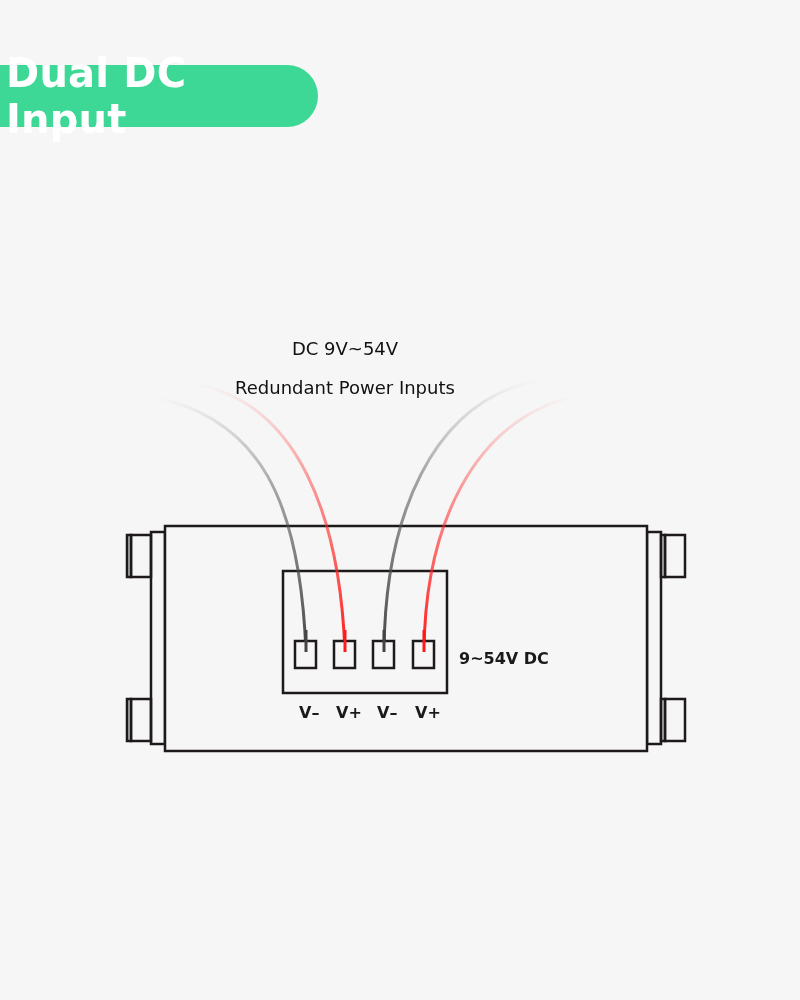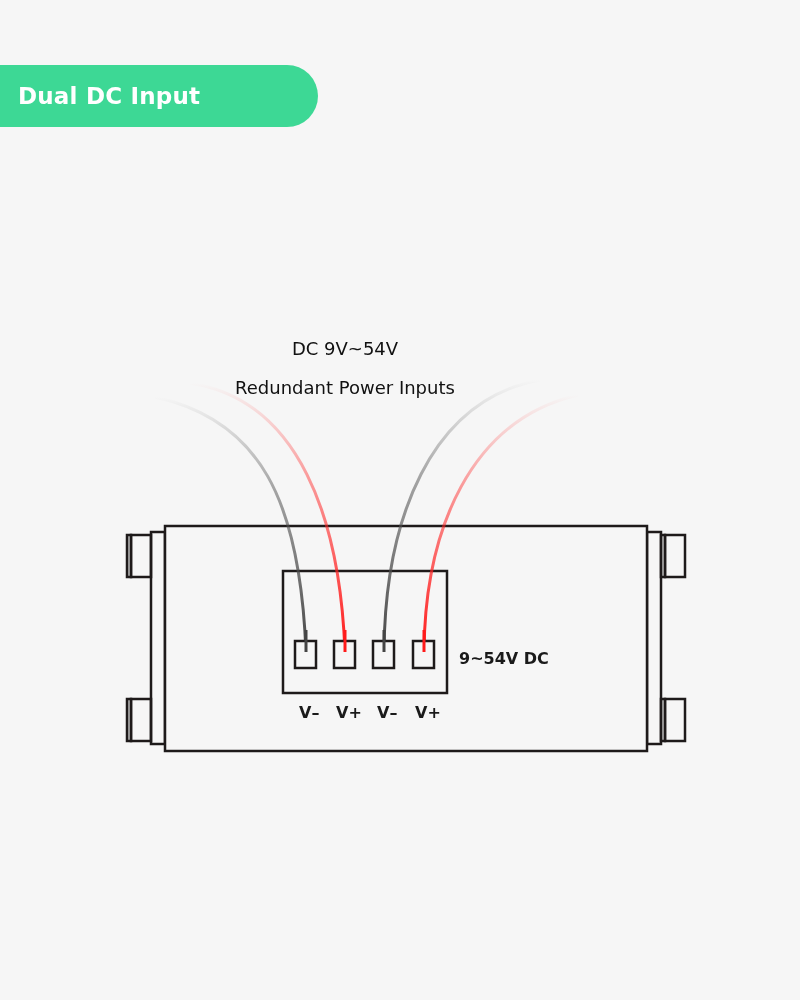--- a/index.html
+++ b/index.html
@@ -10,22 +10,22 @@
       position: relative;
     }
     .badge {
       position: absolute; left: 0; top: 65px;
       width: 318px; height: 62px;
       background: #3dd895;
       border-radius: 0 31px 31px 0;
       display: flex; align-items: center;
     }
     .badge span {
-      color: #ffffff; font-weight: bold; font-size: 23px;
-      padding-left: 18px; letter-spacing: 0.2px;
+      color: #ffffff; font-weight: bold; font-size: 40px;
+      padding-left: 6px; letter-spacing: 0.2px;
       font-family: "DejaVu Sans", sans-serif;
     }
     .caption {
       position: absolute; left: 0; width: 690px; text-align: center;
       font-size: 18px; color: #111; font-family: "DejaVu Sans", sans-serif;
     }
     .cap1 { top: 329px; left: 0; width: 690px; margin-top: 48px; }
     .cap2 { top: 338px; left: 0; width: 690px; }
     svg.diagram { position: absolute; left: 0; top: 0; }
     .lbl { font-family: "DejaVu Sans", sans-serif; font-weight: bold; font-size: 16px; fill: #1a1a1a; }

